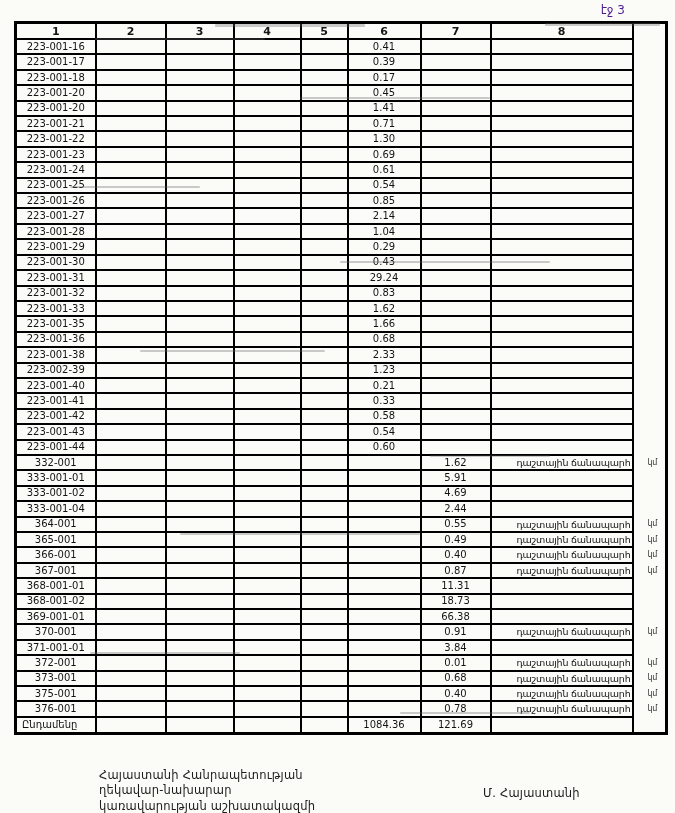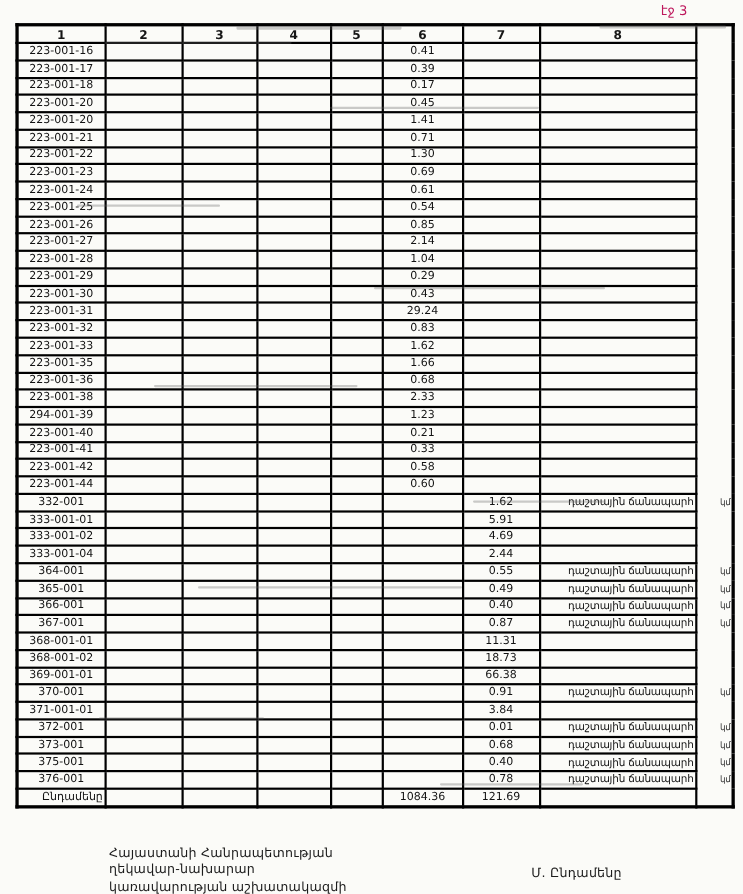--- a/index.html
+++ b/index.html
@@ -3,21 +3,21 @@
 <meta charset="utf-8">
 <style>
   html,body{margin:0;padding:0;}
   body{
     width:675px;height:813px;position:relative;overflow:hidden;
     background:#fbfbf8;
     font-family:"DejaVu Sans", sans-serif;
     color:#161616;
   }
   .page-label{
-    position:absolute;top:3px;right:50px;font-size:12px;color:#be185d;
+    position:absolute;top:3px;right:50px;font-size:12px;color:#4c1d95;
   }
   table.doc-table{
     position:absolute;left:14px;top:21px;
     border-collapse:collapse;table-layout:fixed;
     height:714px;
     border:3px solid #000;
   }
   col.c1{width:80px}col.c2{width:70px}col.c3{width:68px}col.c4{width:67px}
   col.c5{width:47px}col.c6{width:73px}col.c7{width:70px}col.c8{width:142px}
   col.c9{width:34px}
@@ -28,24 +28,24 @@
   .doc-table td{
     border:2px solid #000;font-size:10px;font-weight:normal;
     padding:0 1px;height:12px;line-height:1;text-align:center;
     white-space:nowrap;overflow:hidden;color:#131313;
   }
   .doc-table td.cell-road{
     text-align:right;padding-left:3px;font-size:9.5px;letter-spacing:-0.2px;
   }
   .doc-table td.cell-unit, .doc-table th.cell-unit{
     border:none;background:transparent;font-size:8px;color:#333;
-    text-align:right;padding-left:7px;letter-spacing:-0.3px;
+    text-align:center;padding-left:7px;letter-spacing:-0.3px;
   }
   .doc-table tr.total-row td.cell-code{
-    text-align:right;padding-left:5px;margin-top:16px;
+    text-align:left;padding-left:5px;margin-top:16px;
   }
   .footer-block{
     position:absolute;left:99px;top:768px;
     font-size:11.5px;line-height:1.34;color:#1c1c1c;letter-spacing:0.2px;
   }
   .signatory{
     position:absolute;left:483px;top:786px;
     font-size:11.5px;color:#1c1c1c;letter-spacing:0.2px;
   }
   .artifact{
@@ -309,21 +309,21 @@
         <td></td>
         <td></td>
         <td></td>
         <td></td>
         <td>2.33</td>
         <td></td>
         <td class="cell-road"></td>
         <td class="cell-unit"></td>
       </tr>
       <tr>
-        <td class="cell-code">294-001-39</td>
+        <td class="cell-code">223-002-39</td>
         <td></td>
         <td></td>
         <td></td>
         <td></td>
         <td>1.23</td>
         <td></td>
         <td class="cell-road"></td>
         <td class="cell-unit"></td>
       </tr>
       <tr>
@@ -348,20 +348,31 @@
         <td class="cell-road"></td>
         <td class="cell-unit"></td>
       </tr>
       <tr>
         <td class="cell-code">223-001-42</td>
         <td></td>
         <td></td>
         <td></td>
         <td></td>
         <td>0.58</td>
+        <td></td>
+        <td class="cell-road"></td>
+        <td class="cell-unit"></td>
+      </tr>
+      <tr>
+        <td class="cell-code">223-001-43</td>
+        <td></td>
+        <td></td>
+        <td></td>
+        <td></td>
+        <td>0.54</td>
         <td></td>
         <td class="cell-road"></td>
         <td class="cell-unit"></td>
       </tr>
       <tr>
         <td class="cell-code">223-001-44</td>
         <td></td>
         <td></td>
         <td></td>
         <td></td>
@@ -569,21 +580,21 @@
         <td class="cell-unit"></td>
       </tr>
     </tbody>
 </table>
 
 <div class="footer-block">
   <div>Հայաստանի Հանրապետության</div>
   <div>ղեկավար-նախարար</div>
   <div>կառավարության աշխատակազմի</div>
 </div>
-<div class="signatory">Մ. Ընդամենը</div>
+<div class="signatory">Մ. Հայաստանի</div>
 
 <div class="artifact" style="left:215px;top:24px;width:150px;height:3px"></div>
 <div class="artifact" style="left:545px;top:23px;width:115px;height:3px"></div>
 <div class="artifact" style="left:95px;top:38px;width:170px;height:2px"></div>
 <div class="artifact" style="left:300px;top:97px;width:190px;height:2px"></div>
 <div class="artifact" style="left:70px;top:186px;width:130px;height:2px"></div>
 <div class="artifact" style="left:340px;top:261px;width:210px;height:2px"></div>
 <div class="artifact" style="left:140px;top:350px;width:185px;height:2px"></div>
 <div class="artifact" style="left:430px;top:455px;width:120px;height:2px"></div>
 <div class="artifact" style="left:180px;top:533px;width:240px;height:2px"></div>

